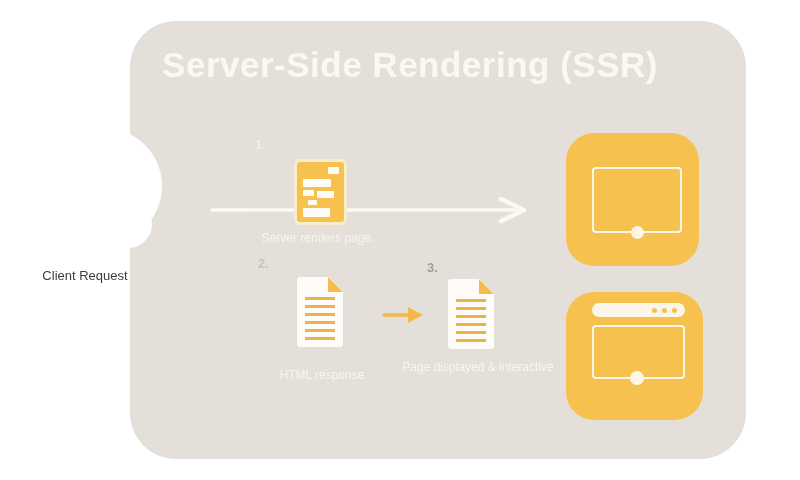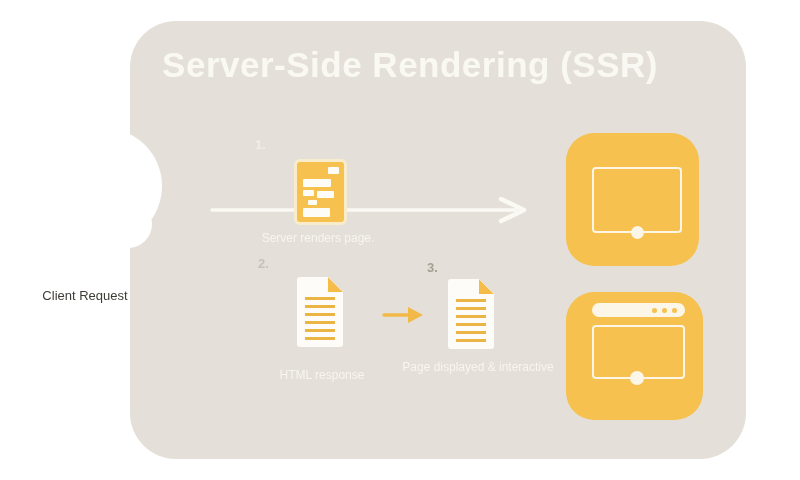--- a/index.html
+++ b/index.html
@@ -29,21 +29,21 @@
   .title{
     position:absolute;left:150px;top:45px;width:520px;
     text-align:center;font-size:35px;font-weight:bold;letter-spacing:.5px;
     color:var(--title-text);
   }
 
   
   .cloud{position:absolute;left:0;top:120px;}
   .client-label{
     position:absolute;left:28px;top:268px;width:114px;text-align:center;
-    font-size:13px;color:var(--client-text);margin-top:20px;
+    font-size:13px;color:var(--client-text);
   }
 
   
   .req-arrow{position:absolute;left:210px;top:196px;}
   .xf-arrow{position:absolute;left:381px;top:303px;}
 
   
   .stepnum{position:absolute;font-size:13px;font-weight:bold;}
   .n1{left:255px;top:137px;color:#f0ede7;}
   .n2{left:258px;top:256px;color:#c8c2b8;}

